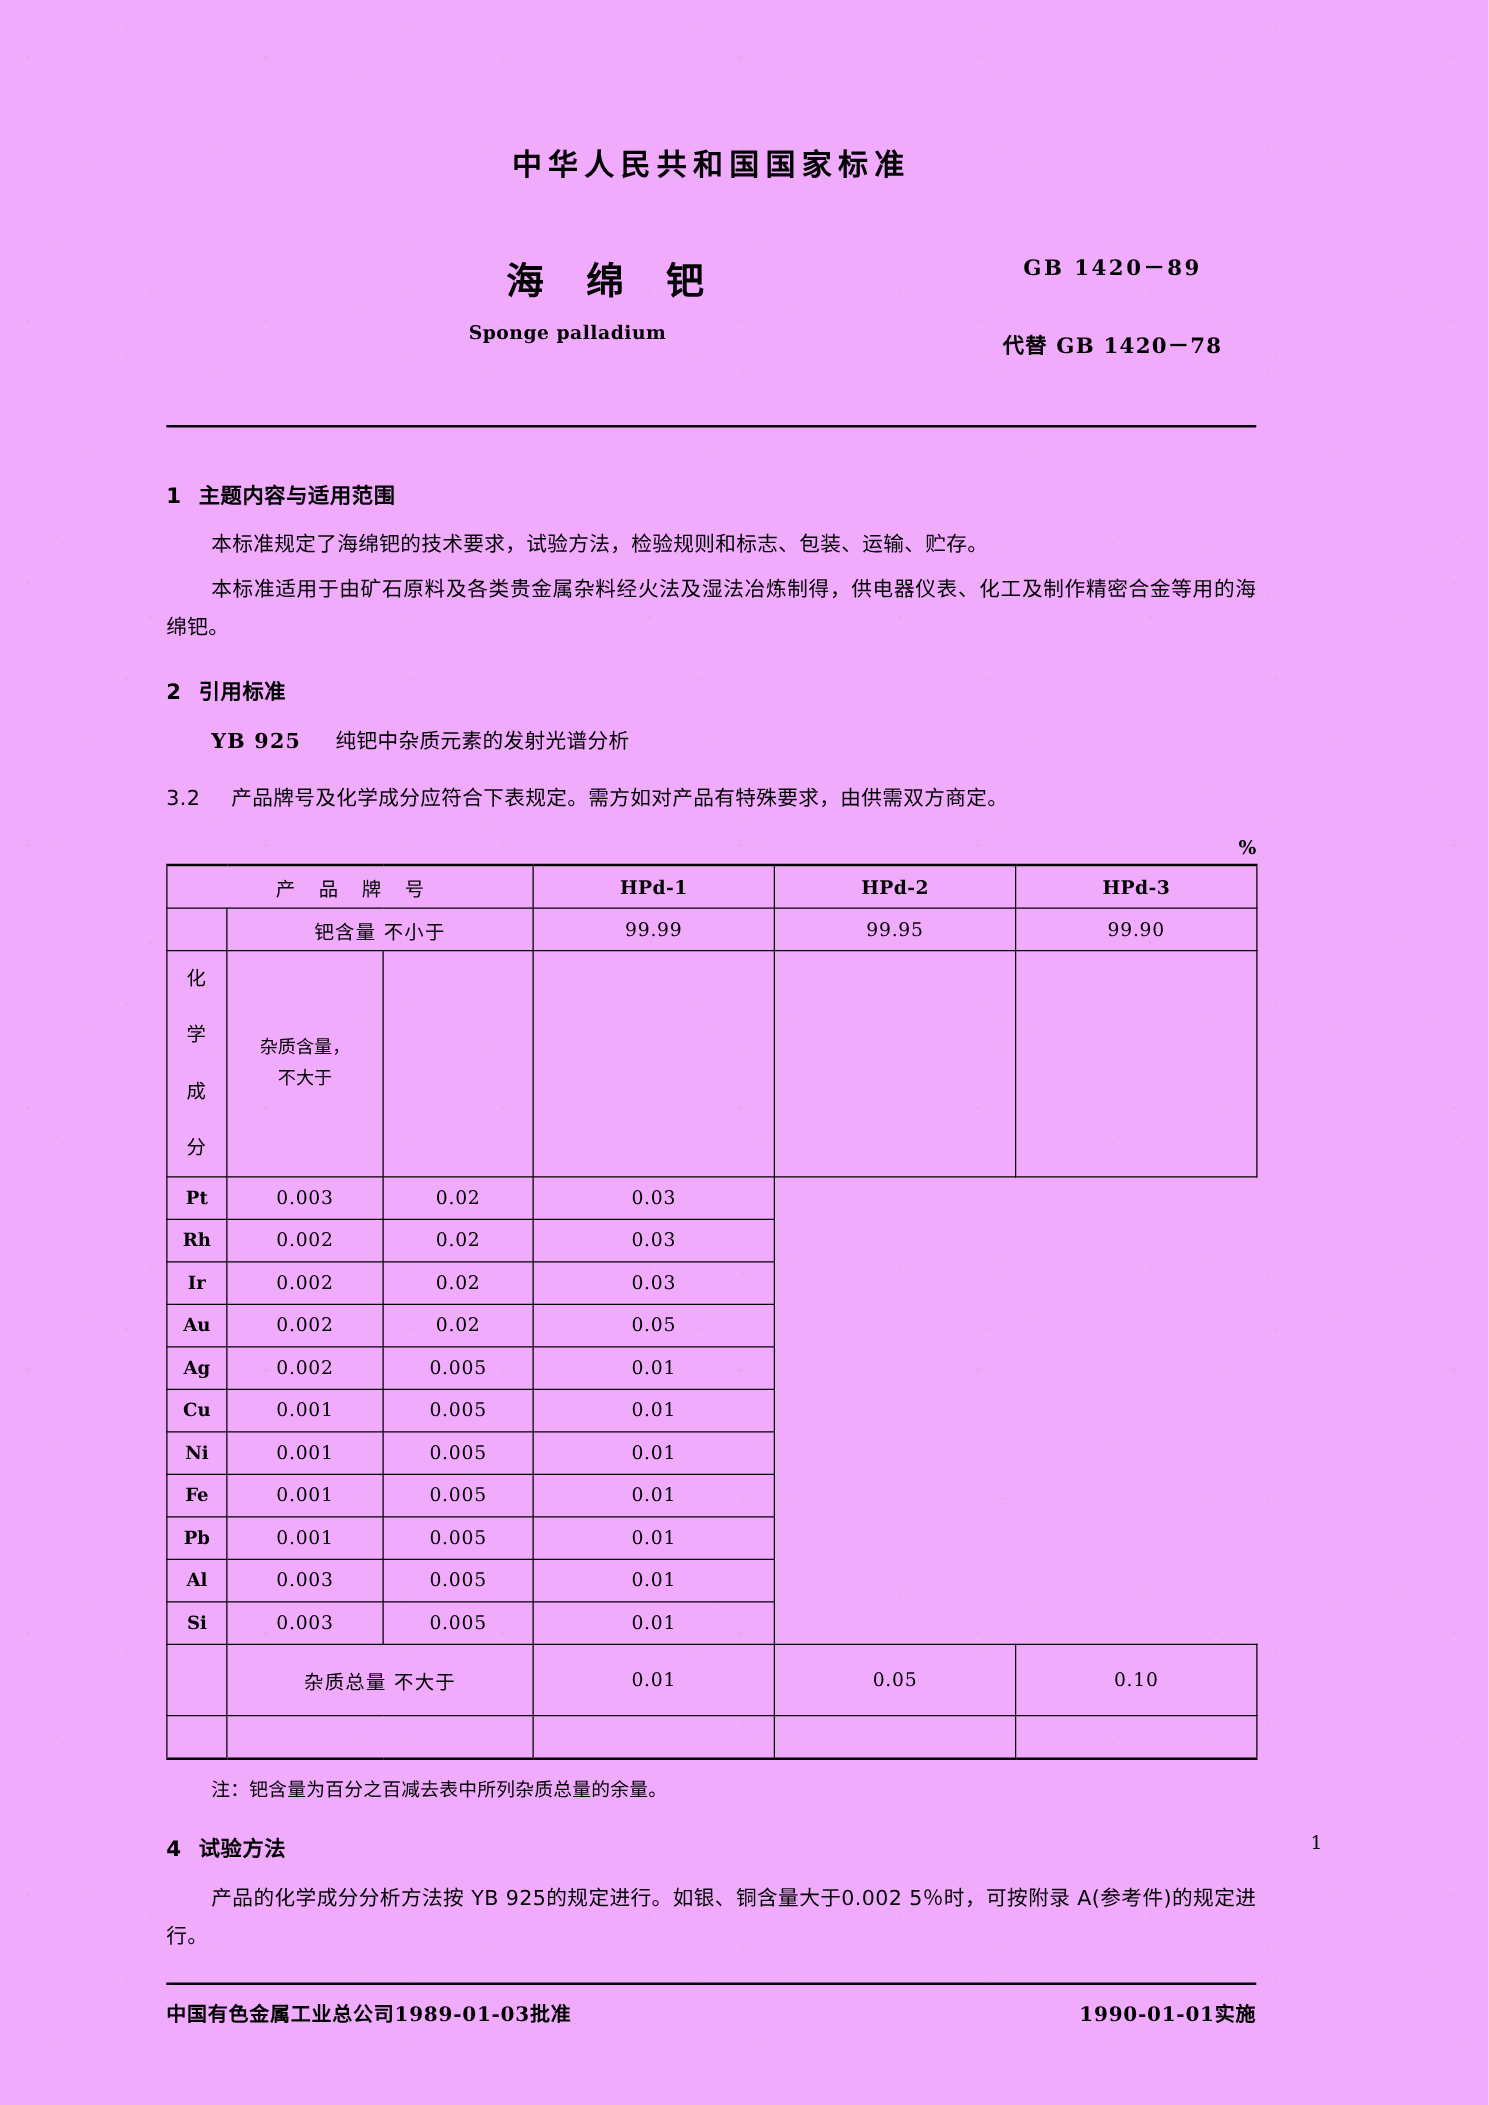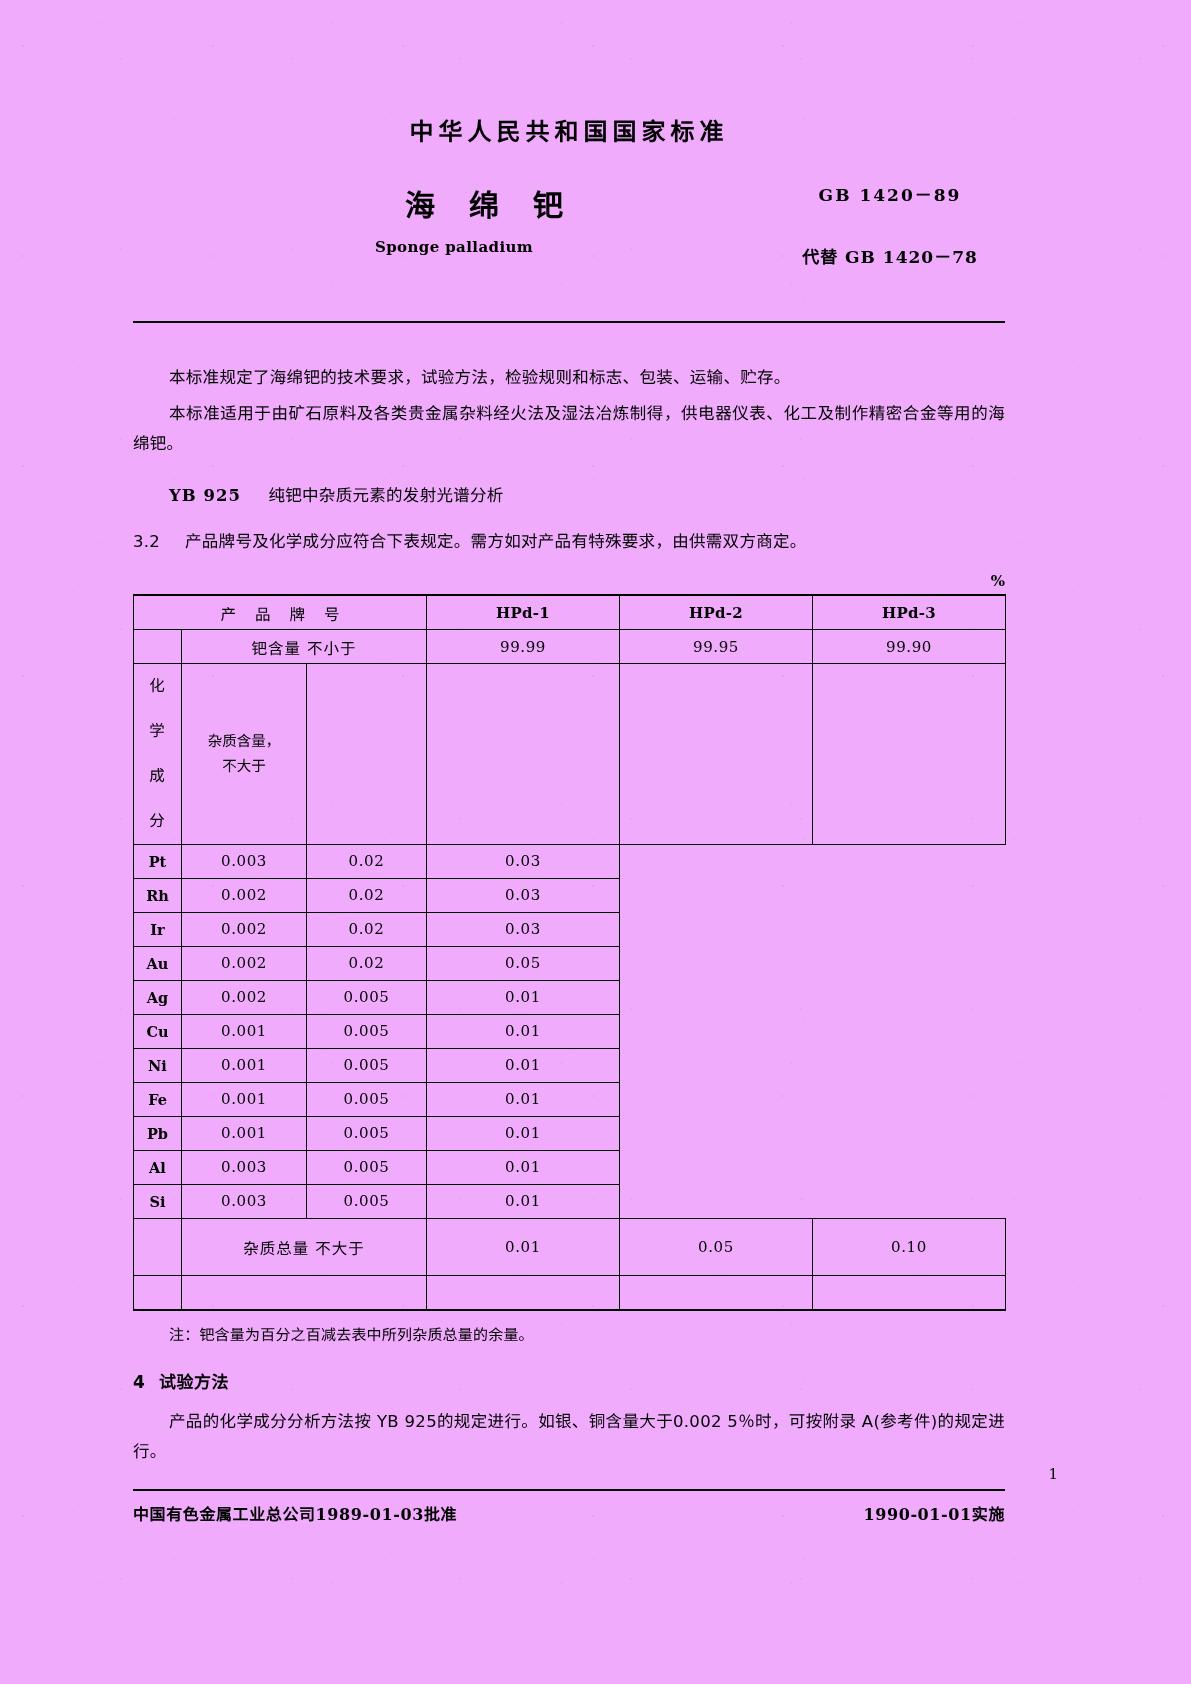--- a/index.html
+++ b/index.html
@@ -51,21 +51,21 @@
   .nation-title {
     font-family: "DejaVu Sans", "Liberation Sans", sans-serif;
     font-weight: bold;
     font-size: 24px;
     letter-spacing: 5px;
     color: #000;
     line-height: 1.2;
   }
   .title-block {
     position: relative;
-    margin-top: 34px;
+    margin-top: 53px;
     height: 94px;
   }
   .doc-title {
     font-weight: bold;
     font-size: 30px;
     letter-spacing: 34px;
     text-indent: 34px;
     color: #000;
     padding-left: 60px;
     padding-right: 230px;
@@ -267,25 +267,31 @@
           <div class="std-no">GB 1420－89</div>
           <div class="std-replaces">代替 GB 1420－78</div>
         </div>
       </div>
 
       <div class="rule-top"></div>
     </div>
 
     <div class="body-area">
 
+      <div class="clause-head">
+        <span class="num">1</span><span>主题内容与适用范围</span>
+      </div>
       <p class="para indent">本标准规定了海绵钯的技术要求，试验方法，检验规则和标志、包装、运输、贮存。</p>
       <p class="para indent">本标准适用于由矿石原料及各类贵金属杂料经火法及湿法冶炼制得，供电器仪表、化工及制作精密合金等用的海绵钯。</p>
 
       <div class="spacer-sm"></div>
 
+      <div class="clause-head">
+        <span class="num">2</span><span>引用标准</span>
+      </div>
       <p class="ref-line">
         <span class="code">YB 925</span>
         <span style="display:inline-block;width:22px"></span><span>纯钯中杂质元素的发射光谱分析</span>
       </p>
 
       <div class="spacer-sm"></div>
 
       <p class="numbered">
         <span class="num">3.2</span><span>产品牌号及化学成分应符合下表规定。需方如对产品有特殊要求，由供需双方商定。</span>
       </p>

